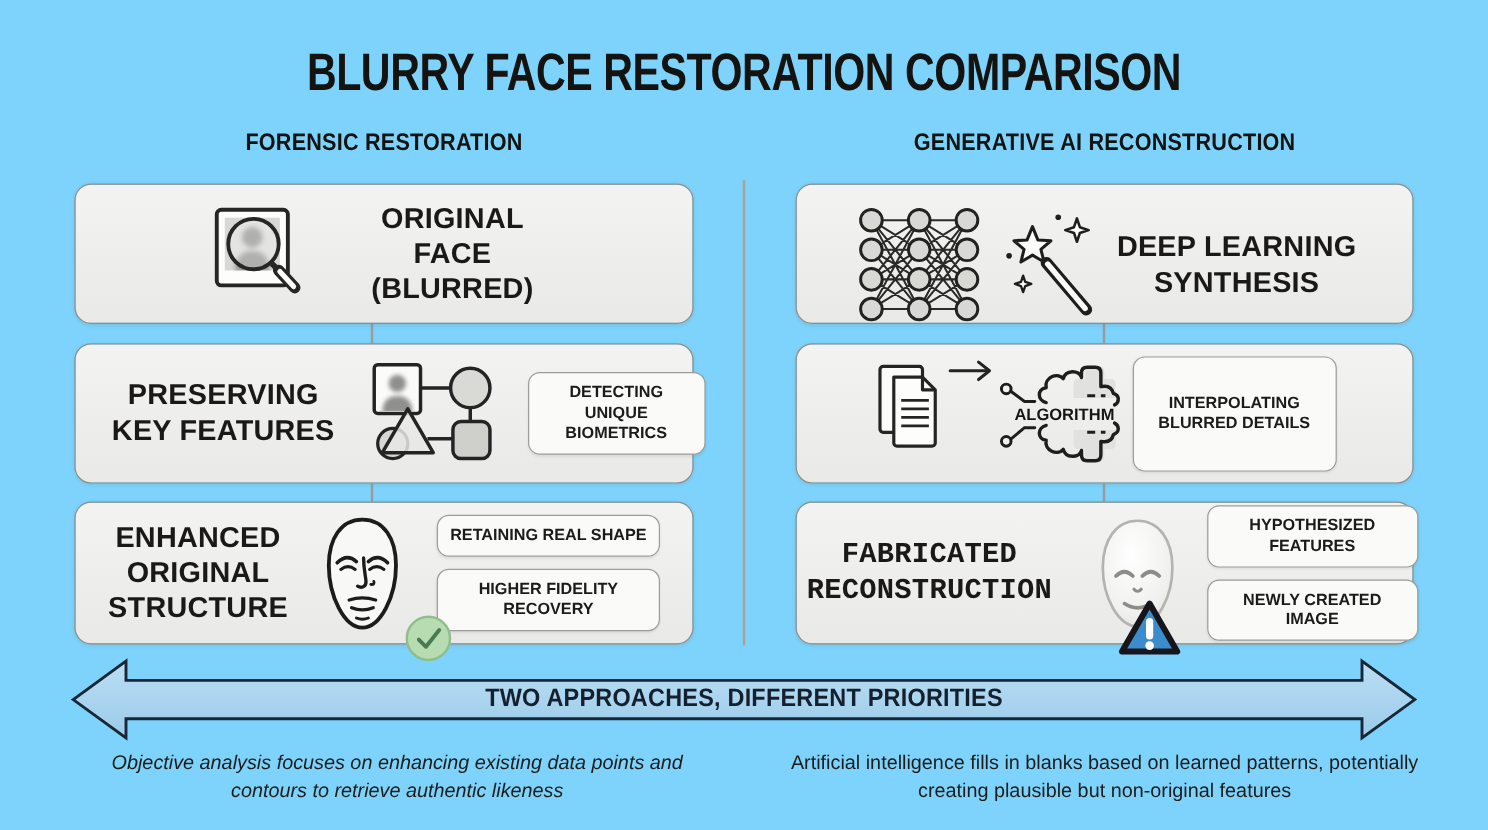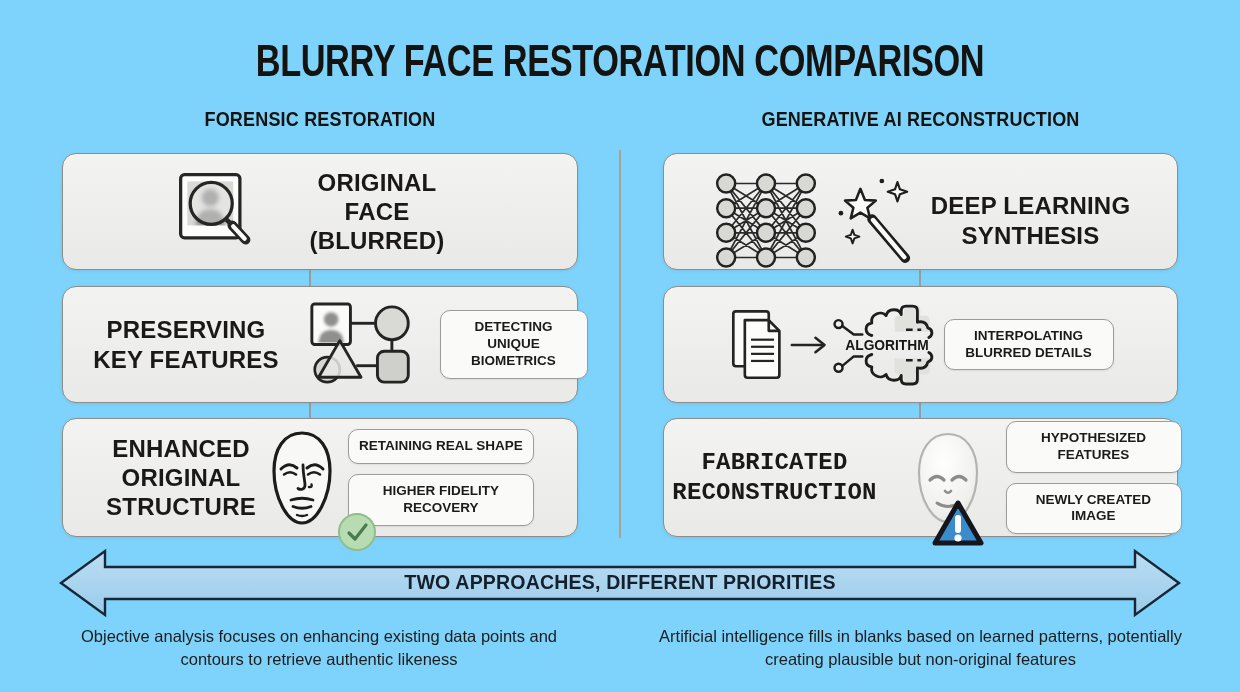--- a/index.html
+++ b/index.html
@@ -51,21 +51,21 @@
   .banner{position:absolute;left:58px;top:548px;width:1124px;height:70px;}
   .banner-label{
     position:absolute;left:58px;top:570px;width:1124px;text-align:center;
     font-size:21px;font-weight:bold;letter-spacing:0.2px;color:#15202e;
     transform:scaleX(0.93);transform-origin:50% 50%;
   }
   .caption{
     position:absolute;top:625px;text-align:center;
     font-size:16.5px;line-height:1.38;color:#1d1c1a;
   }
-  .caption.left{left:74px;width:490px;}
+  .caption.left{left:86px;width:490px;font-style:italic;}
   .caption.right{left:658px;width:525px;}
   svg{display:block;}
 </style>
 </head>
 <body>
 
 <div class="stage">
 
   <div class="title">BLURRY FACE RESTORATION COMPARISON</div>
 
@@ -128,21 +128,21 @@
         </g>
         <circle cx="87" cy="26" r="17" fill="#d9d9d6" stroke="#242422" stroke-width="3"></circle>
         <rect x="72" y="55" width="32" height="32" rx="7" fill="#cfcfcc" stroke="#242422" stroke-width="3"></rect>
         <path d="M33 44 L55 82 L11 82 Z" fill="#e8e8e5" fill-opacity="0.85" stroke="#242422" stroke-width="3" stroke-linejoin="round"></path>
       </svg>
       <div class="tag" style="width:148px;">DETECTING UNIQUE BIOMETRICS</div>
     </div>
   </div>
 
   <div class="box" style="left:62px;top:418px;height:119px;">
-    <div style="display:flex;align-items:center;gap:10px;">
+    <div style="display:flex;align-items:center;gap:26px;">
       <div class="label" style="width:150px;">ENHANCED ORIGINAL STRUCTURE</div>
       <svg width="72" height="98" viewBox="0 0 72 98">
         <path d="M36 4 C18 4 8 20 8 42 C8 68 21 94 36 94 C51 94 64 68 64 42 C64 20 54 4 36 4 Z" fill="#f8f8f6" stroke="#1c1c1a" stroke-width="3.2"></path>
         <path d="M15 40 Q23 32 31 39" fill="none" stroke="#1c1c1a" stroke-width="3" stroke-linecap="round"></path>
         <path d="M41 39 Q49 32 57 40" fill="none" stroke="#1c1c1a" stroke-width="3" stroke-linecap="round"></path>
         <path d="M18 45.5 Q24 41 30 45.5" fill="none" stroke="#1c1c1a" stroke-width="2.6" stroke-linecap="round"></path>
         <path d="M42 45.5 Q48 41 54 45.5" fill="none" stroke="#1c1c1a" stroke-width="2.6" stroke-linecap="round"></path>
         <path d="M37 36 C37 46 39 52 39 56 C39 60 35 61.5 32 59.5" fill="none" stroke="#1c1c1a" stroke-width="2.8" stroke-linecap="round"></path>
         <path d="M43 58 Q46.5 58.5 45.5 55.5" fill="none" stroke="#1c1c1a" stroke-width="2.4" stroke-linecap="round"></path>
         <path d="M25 71 Q36 67.5 47 71" fill="none" stroke="#1c1c1a" stroke-width="2.8" stroke-linecap="round"></path>
@@ -186,21 +186,21 @@
         <path d="M62 6 L64.5 13.5 L72 16 L64.5 18.5 L62 26 L59.5 18.5 L52 16 L59.5 13.5 Z" fill="#fcfcfa" stroke="#1e1e1c" stroke-width="2.2" stroke-linejoin="round"></path>
         <path d="M16 55 L17.8 60.2 L23 62 L17.8 63.8 L16 69 L14.2 63.8 L9 62 L14.2 60.2 Z" fill="#fcfcfa" stroke="#1e1e1c" stroke-width="2" stroke-linejoin="round"></path>
         <circle cx="4" cy="38" r="2.4" fill="#1e1e1c"></circle>
         <circle cx="46" cy="5" r="2.4" fill="#1e1e1c"></circle>
       </svg>
       <div class="label" style="width:200px;">DEEP LEARNING SYNTHESIS</div>
     </div>
   </div>
 
   <div class="box" style="left:663px;top:286px;width:515px;">
-    <div style="display:flex;align-items:center;">
+    <div style="display:flex;">
       <svg width="62" height="84" viewBox="0 0 70 84">
         <rect x="6" y="4" width="40" height="62" rx="3" fill="#fbfbfa" stroke="#242422" stroke-width="3"></rect>
         <path d="M19 14 H46 L58 26 V76 A3 3 0 0 1 55 79 H22 A3 3 0 0 1 19 76 Z" fill="#fdfdfc" stroke="#242422" stroke-width="3" stroke-linejoin="round"></path>
         <path d="M46 14 V26 H58" fill="none" stroke="#242422" stroke-width="3" stroke-linejoin="round"></path>
         <g stroke="#242422" stroke-width="2.5">
           <line x1="26" y1="36" x2="52" y2="36"></line>
             <line x1="26" y1="44" x2="52" y2="44"></line>
           <line x1="26" y1="52" x2="52" y2="52"></line>
             <line x1="26" y1="60" x2="52" y2="60"></line>
         </g>

